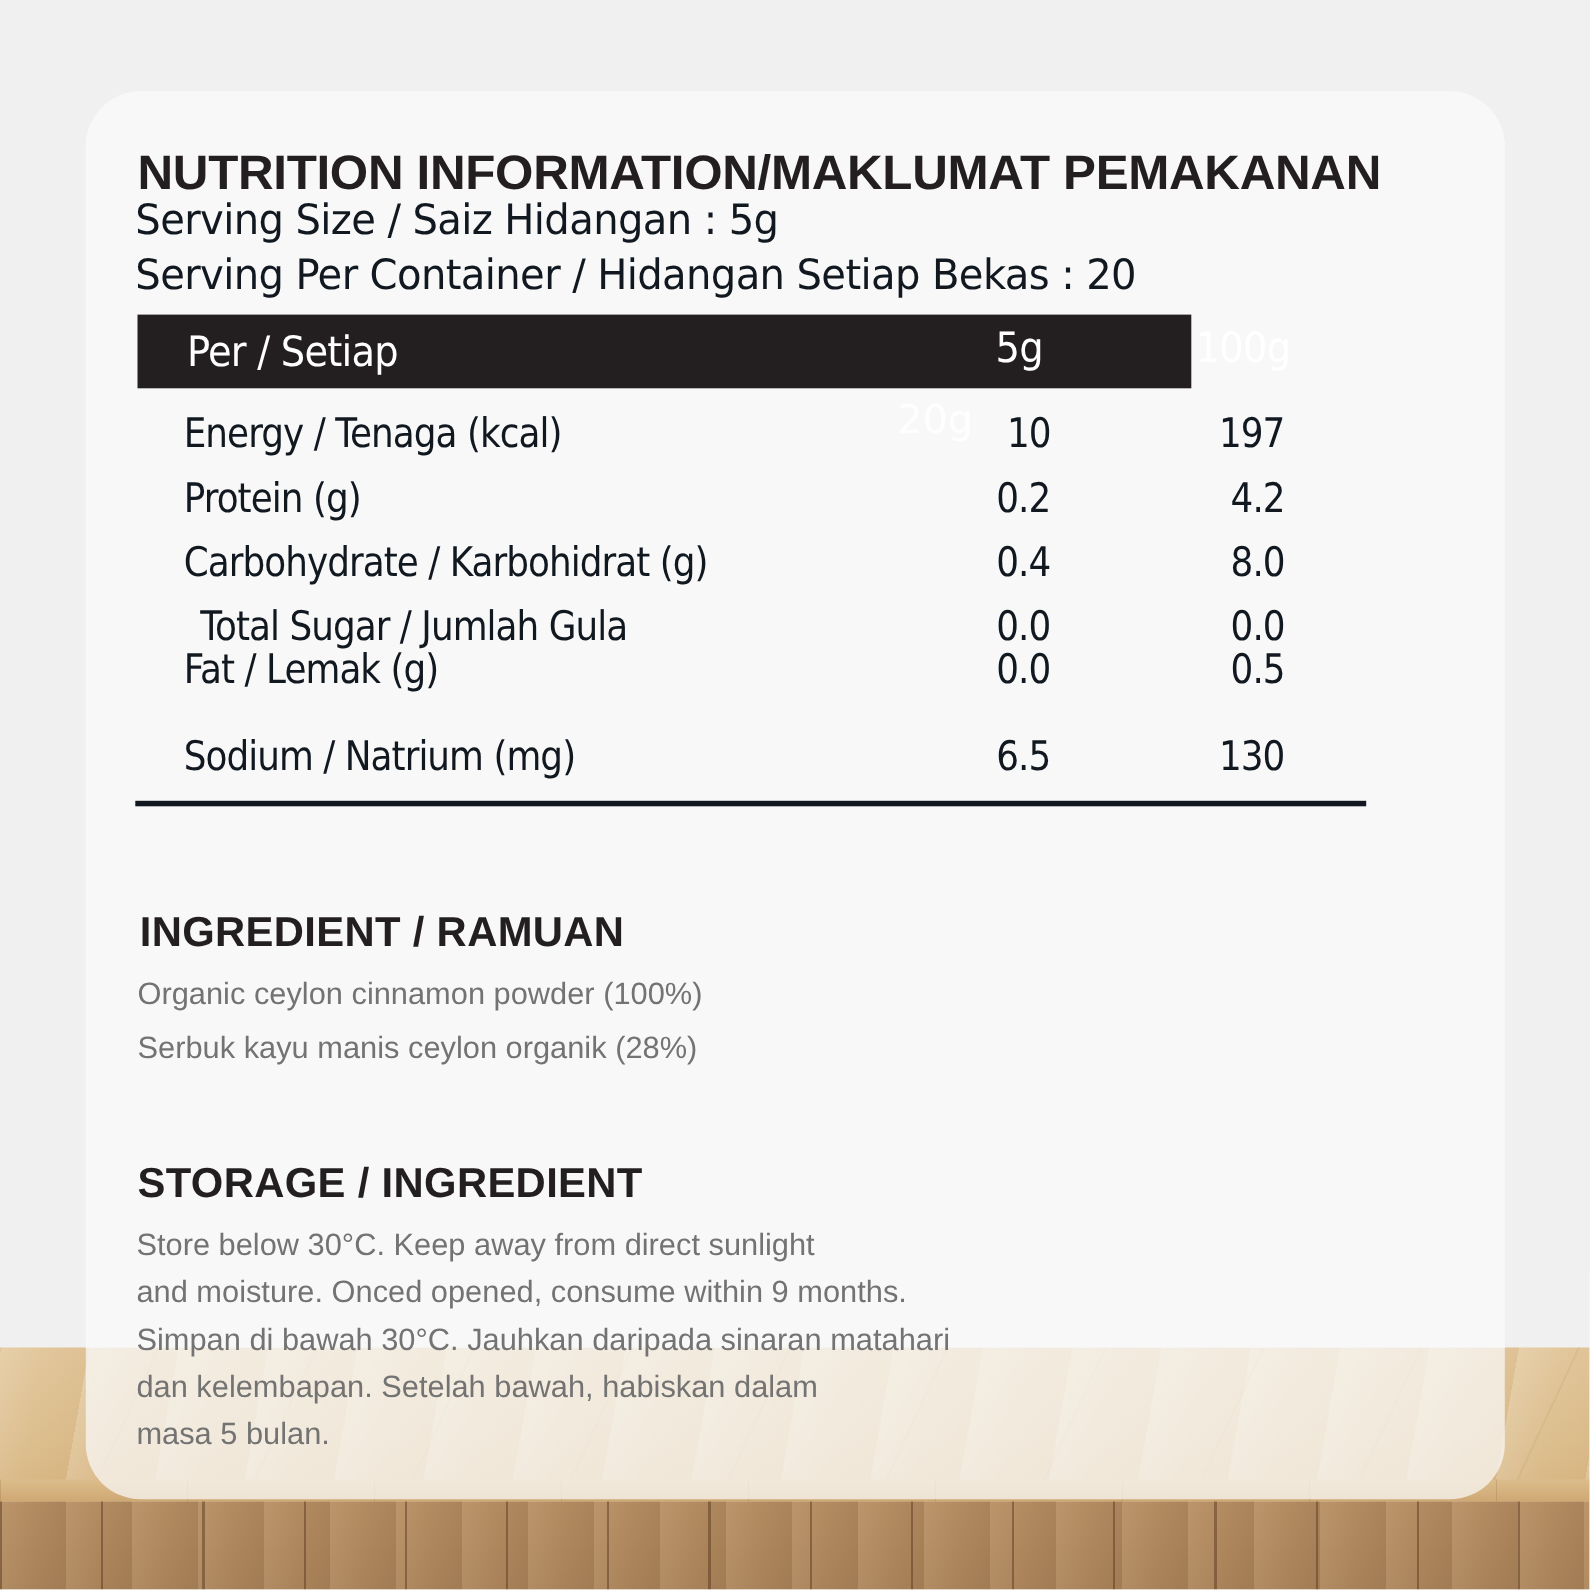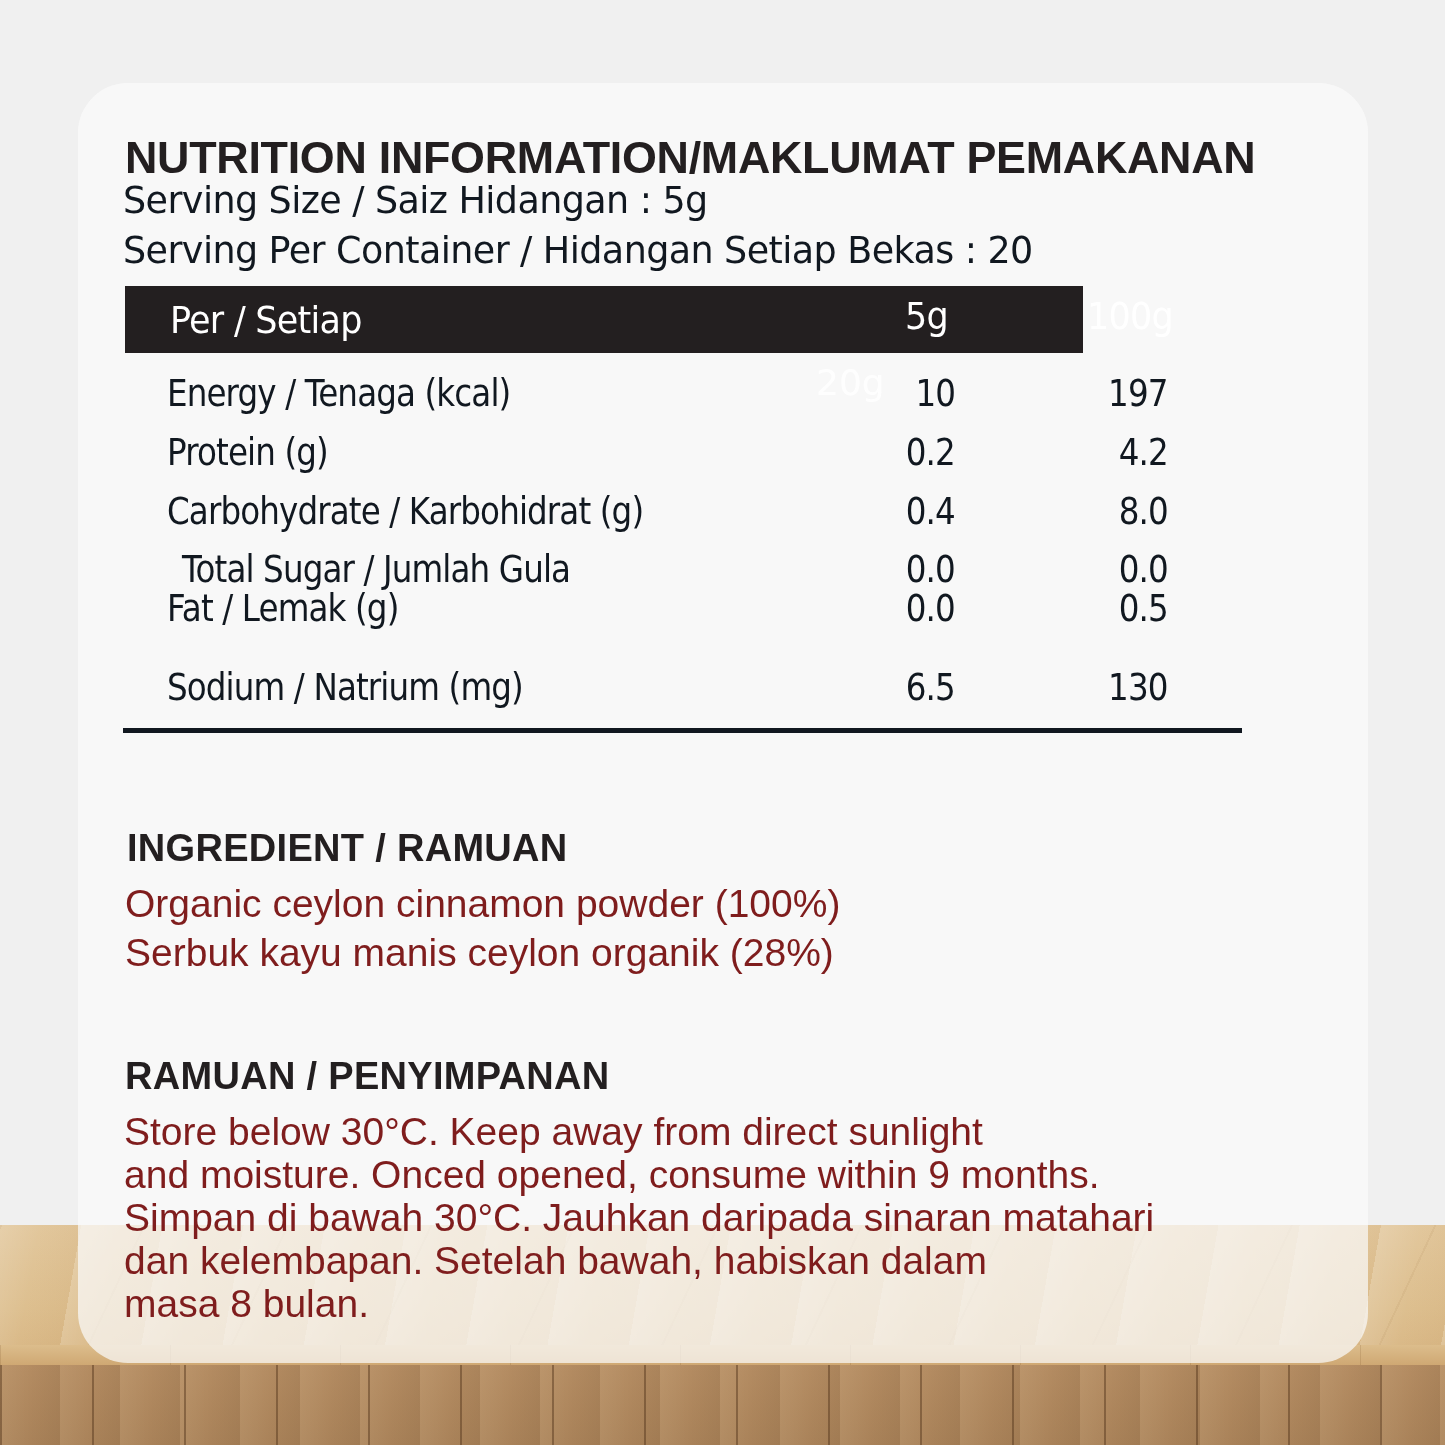--- a/index.html
+++ b/index.html
@@ -99,21 +99,21 @@
   }
 
   .section-h {
     font-family: "Liberation Sans", sans-serif; font-weight: bold;
     font-size: 38px; color: #231f20; letter-spacing: 0.3px;
   }
   .ing-h { left: 127px; top: 827px; }
   .stor-h { left: 125px; top: 1055px; }
 
   .body-txt {
-    font-family: "Liberation Sans", sans-serif; font-size: 39px; color: #7f1d1d;
+    font-family: "Liberation Sans", sans-serif; font-size: 28px; color: #737373;
     line-height: 43px;
   }
   .ing-1 { left: 125px; top: 882px; }
   .ing-2 { left: 125px; top: 931px; }
   .stor-lines { left: 124px; top: 1110px; }
   .stor-lines div { height: 43px; }
 </style>
 </head>
 <body>
 
@@ -166,20 +166,20 @@
   <span class="v5">6.5</span>
   <span class="v100">130</span>
 </div>
 
 <div class="nt-rule"></div>
 
 <div class="abs section-h ing-h">INGREDIENT / RAMUAN</div>
 <div class="abs body-txt ing-1">Organic ceylon cinnamon powder (100%)</div>
 <div class="abs body-txt ing-2">Serbuk kayu manis ceylon organik (28%)</div>
 
-<div class="abs section-h stor-h">RAMUAN / PENYIMPANAN</div>
+<div class="abs section-h stor-h">STORAGE / INGREDIENT</div>
 <div class="abs body-txt stor-lines">
   <div>Store below 30°C. Keep away from direct sunlight</div>
   <div>and moisture. Onced opened, consume within 9 months.</div>
   <div>Simpan di bawah 30°C. Jauhkan daripada sinaran matahari</div>
   <div>dan kelembapan. Setelah bawah, habiskan dalam</div>
-  <div>masa 8 bulan.</div>
+  <div>masa 5 bulan.</div>
 </div>
 
 </body></html>

